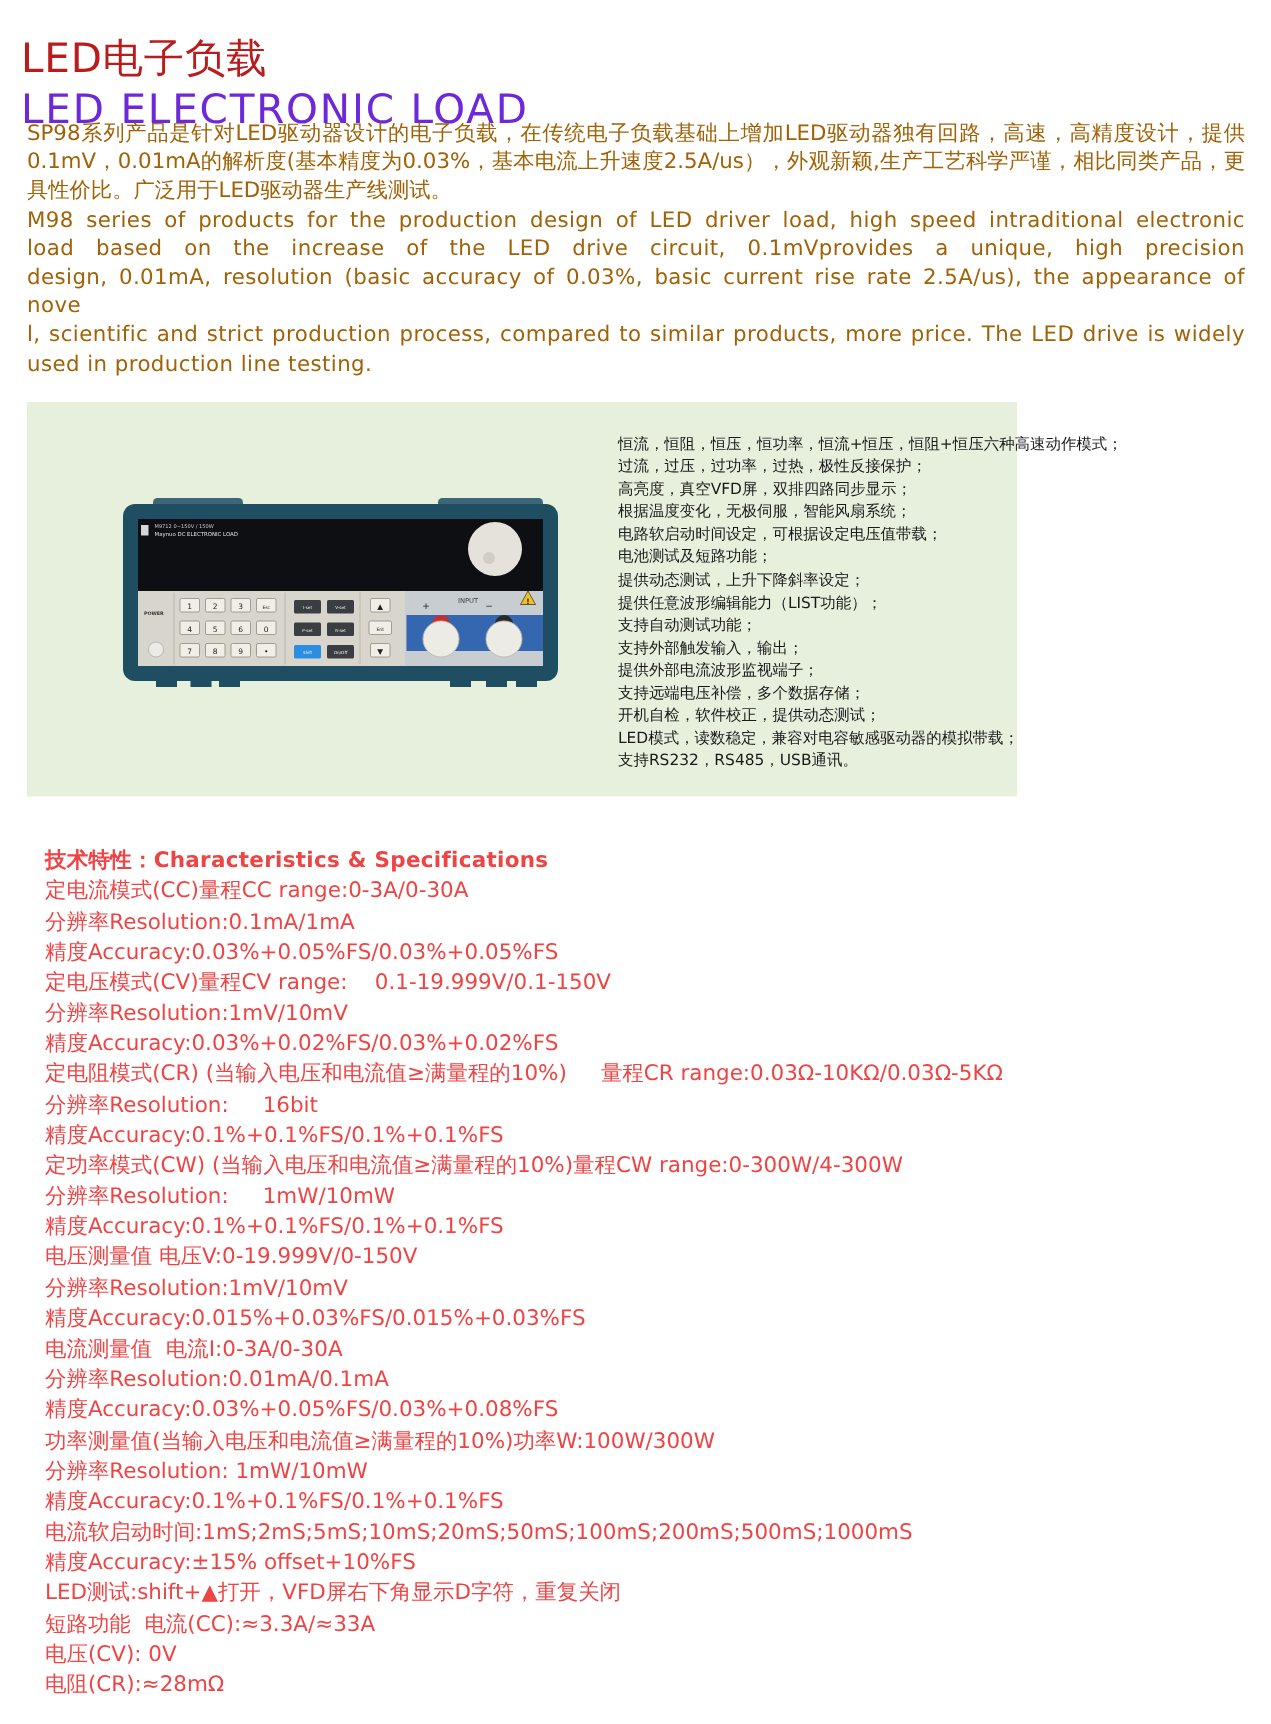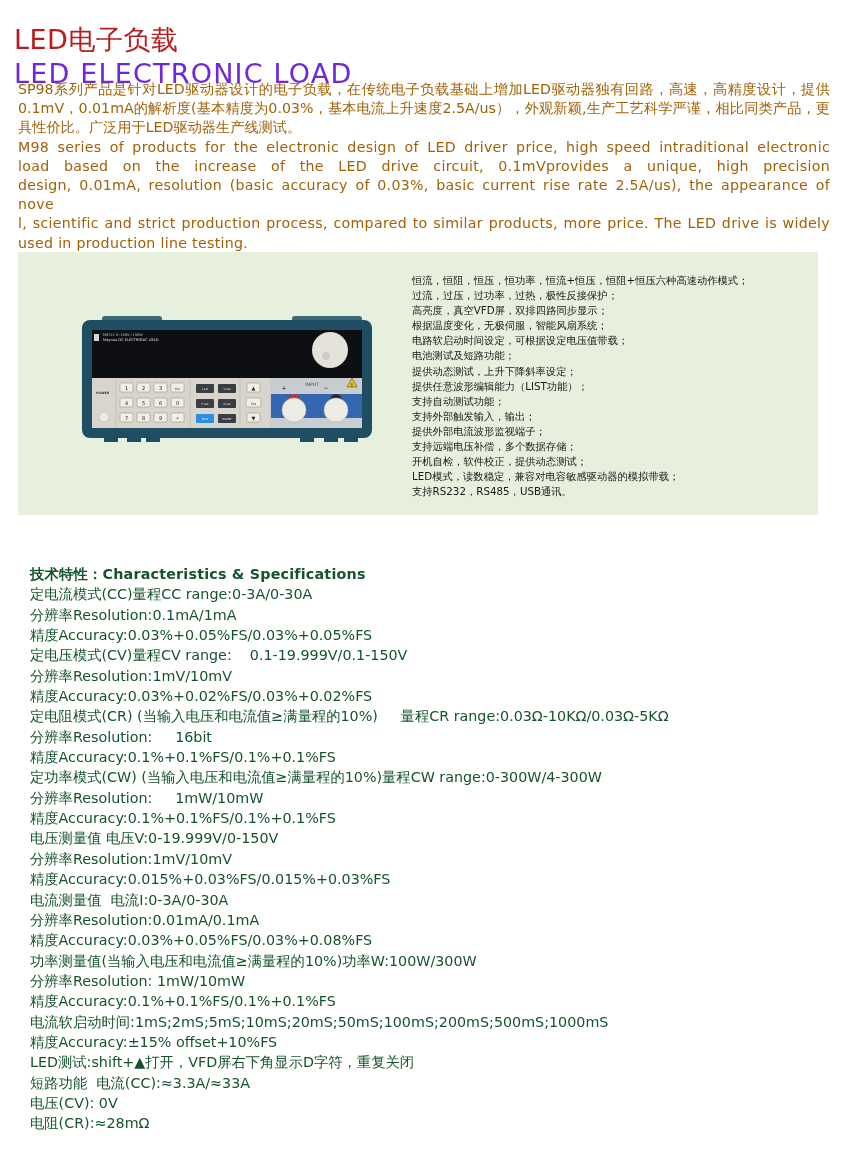--- a/index.html
+++ b/index.html
@@ -8,39 +8,39 @@
   .title-cn { position: absolute; left: 14px; top: 6px; font-size: 27px; line-height: 32px;
               letter-spacing: 0.5px; color: #b91c1c; font-weight: normal; }
   .title-en { position: absolute; left: 14px; top: 40px; font-size: 27px; line-height: 32px;
               letter-spacing: 1.2px; color: #6d28d9; font-weight: normal; }
   .intro { position: absolute; left: 18px; top: 80px; width: 812px; font-size: 14.2px; line-height: 19.2px; color: #a16207; }
   .intro p { margin: 0; text-align: justify; text-align-last: left; }
   .intro .en { letter-spacing: 0.3px; }
   .intro .en-line { display: block; text-align: justify; text-align-last: justify; }
   .intro .en-line.last { text-align-last: left; }
 
-  .panel { position: absolute; left: 18px; top: 252px; width: 800px; height: 263px; background: #e6f0dc; }
+  .panel { position: absolute; left: 18px; top: 268px; width: 660px; height: 263px; background: #e6f0dc; }
   .device-wrap { position: absolute; left: 64px; top: 62px; width: 290px; height: 140px; }
   .features { position: absolute; left: 394px; top: 21px; font-size: 10.3px; line-height: 15.1px; color: #1a1a1a; }
   .features div { white-space: nowrap; }
 
-  .specs { position: absolute; left: 30px; top: 564px; font-size: 14.3px; line-height: 20.35px; color: #14532d; }
+  .specs { position: absolute; left: 30px; top: 564px; font-size: 14.3px; line-height: 20.35px; color: #ef4444; }
   .specs .head { font-weight: bold; letter-spacing: 0.2px; }
   .specs div { white-space: pre; }
 </style>
 </head>
 <body>
 
 <h1 class="title-cn">LED电子负载</h1>
 <h1 class="title-en">LED ELECTRONIC LOAD</h1>
 
 <div class="intro">
   <p>SP98系列产品是针对LED驱动器设计的电子负载，在传统电子负载基础上增加LED驱动器独有回路，高速，高精度设计，提供0.1mV，0.01mA的解析度(基本精度为0.03%，基本电流上升速度2.5A/us），外观新颖,生产工艺科学严谨，相比同类产品，更具性价比。广泛用于LED驱动器生产线测试。</p>
   <p class="en">
-    <span class="en-line">M98 series of products for the electronic design of LED driver price, high speed intraditional electronic</span>
+    <span class="en-line">M98 series of products for the production design of LED driver load, high speed intraditional electronic</span>
     <span class="en-line">load based on the increase of the LED drive circuit, 0.1mVprovides a unique, high precision</span>
     <span class="en-line">design, 0.01mA, resolution (basic accuracy of 0.03%, basic current rise rate 2.5A/us), the appearance of nove</span>
     <span class="en-line">l, scientific and strict production process, compared to similar products, more price. The LED drive is widely</span>
     <span class="en-line last">used in production line testing.</span>
   </p>
 </div>
 
 <div class="panel">
   <div class="device-wrap">
     <svg width="290" height="140" viewBox="0 0 290 140" xmlns="http://www.w3.org/2000/svg">

